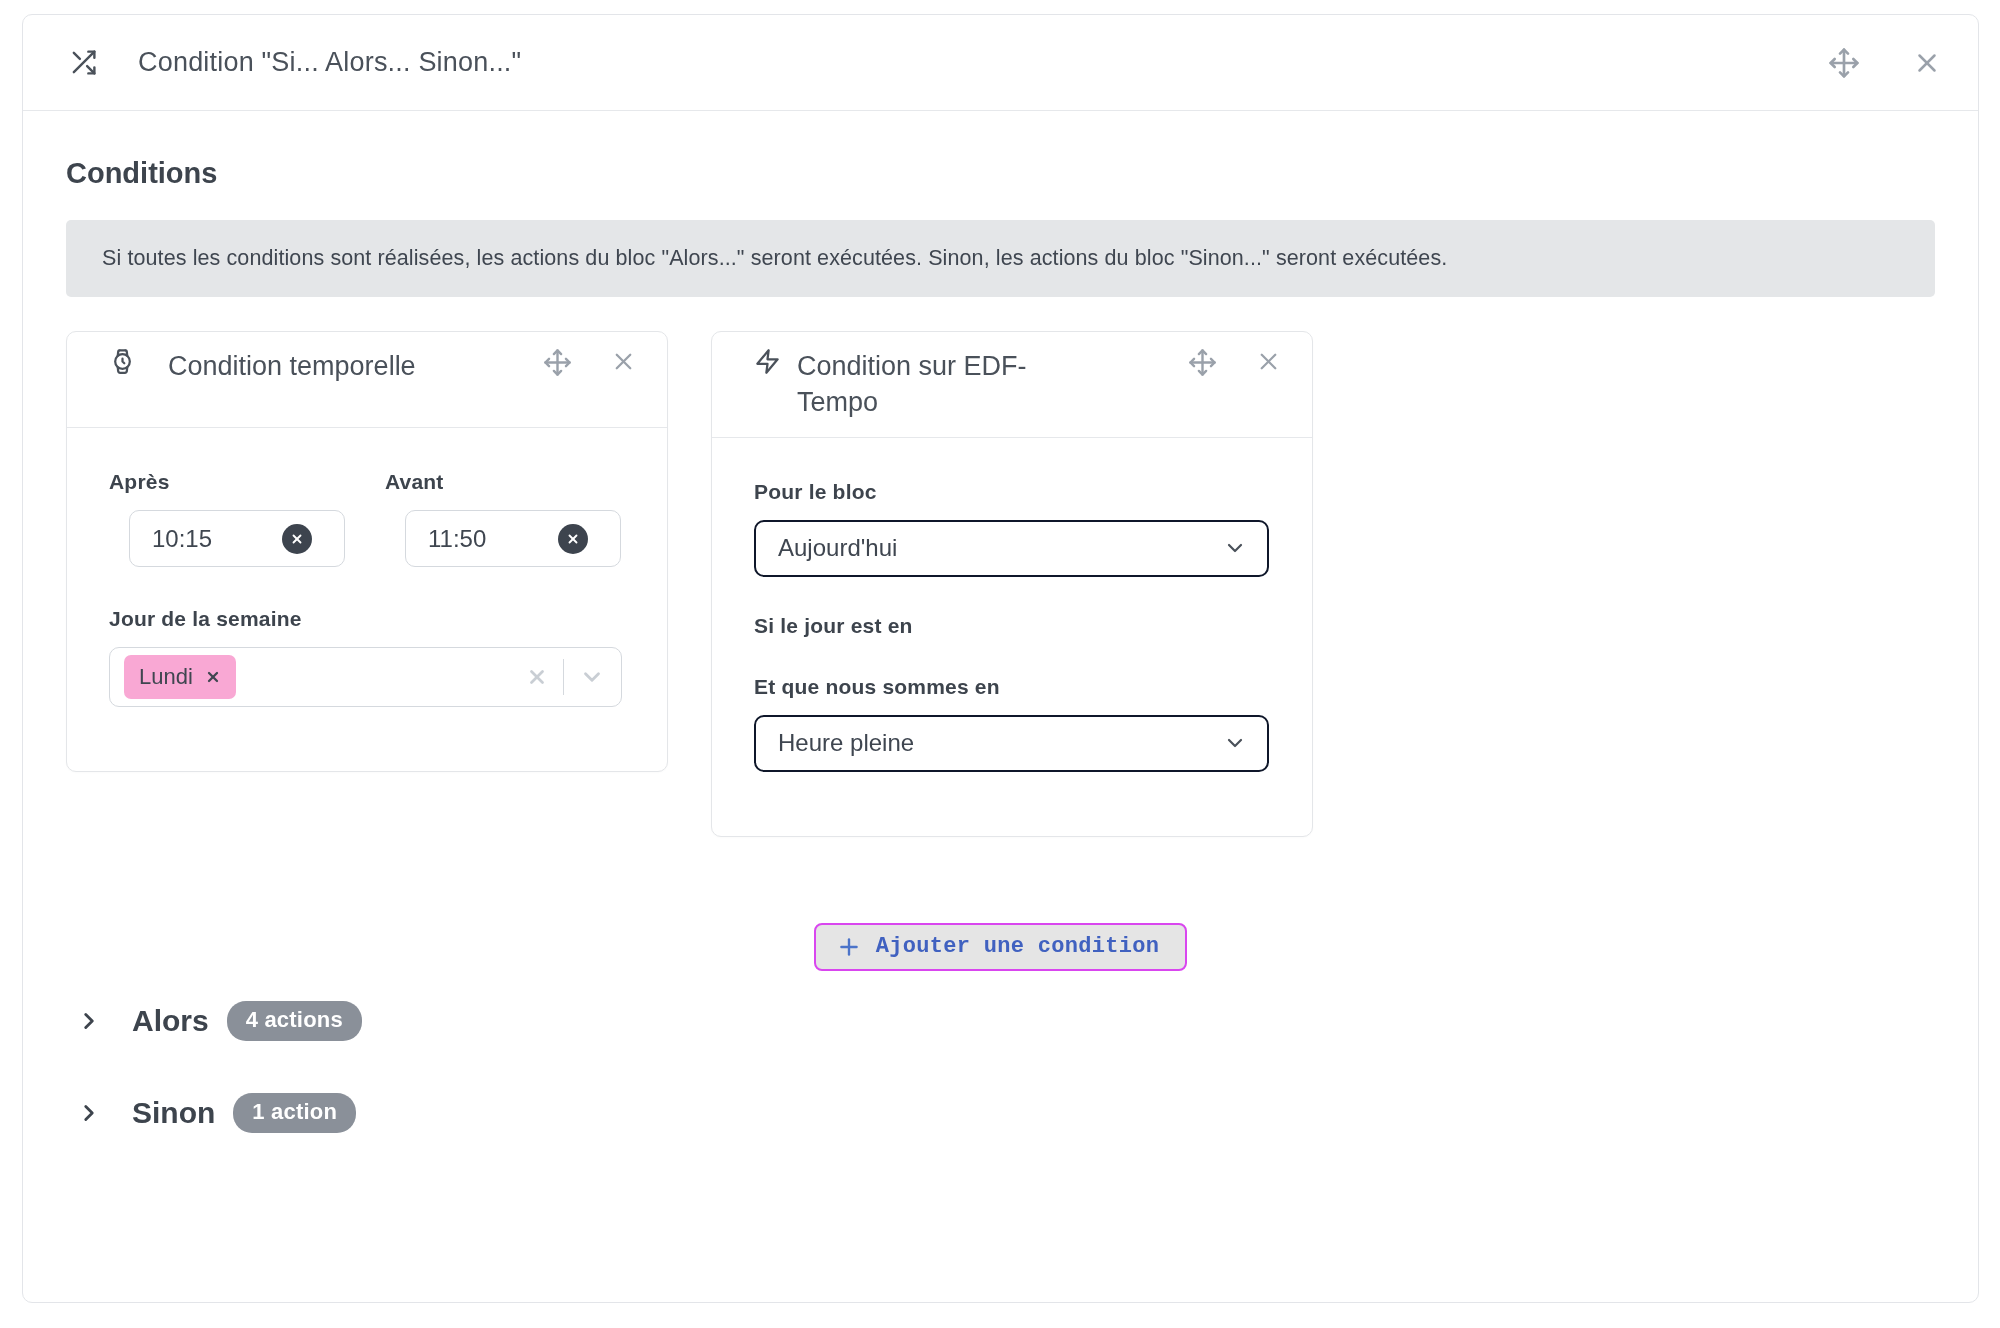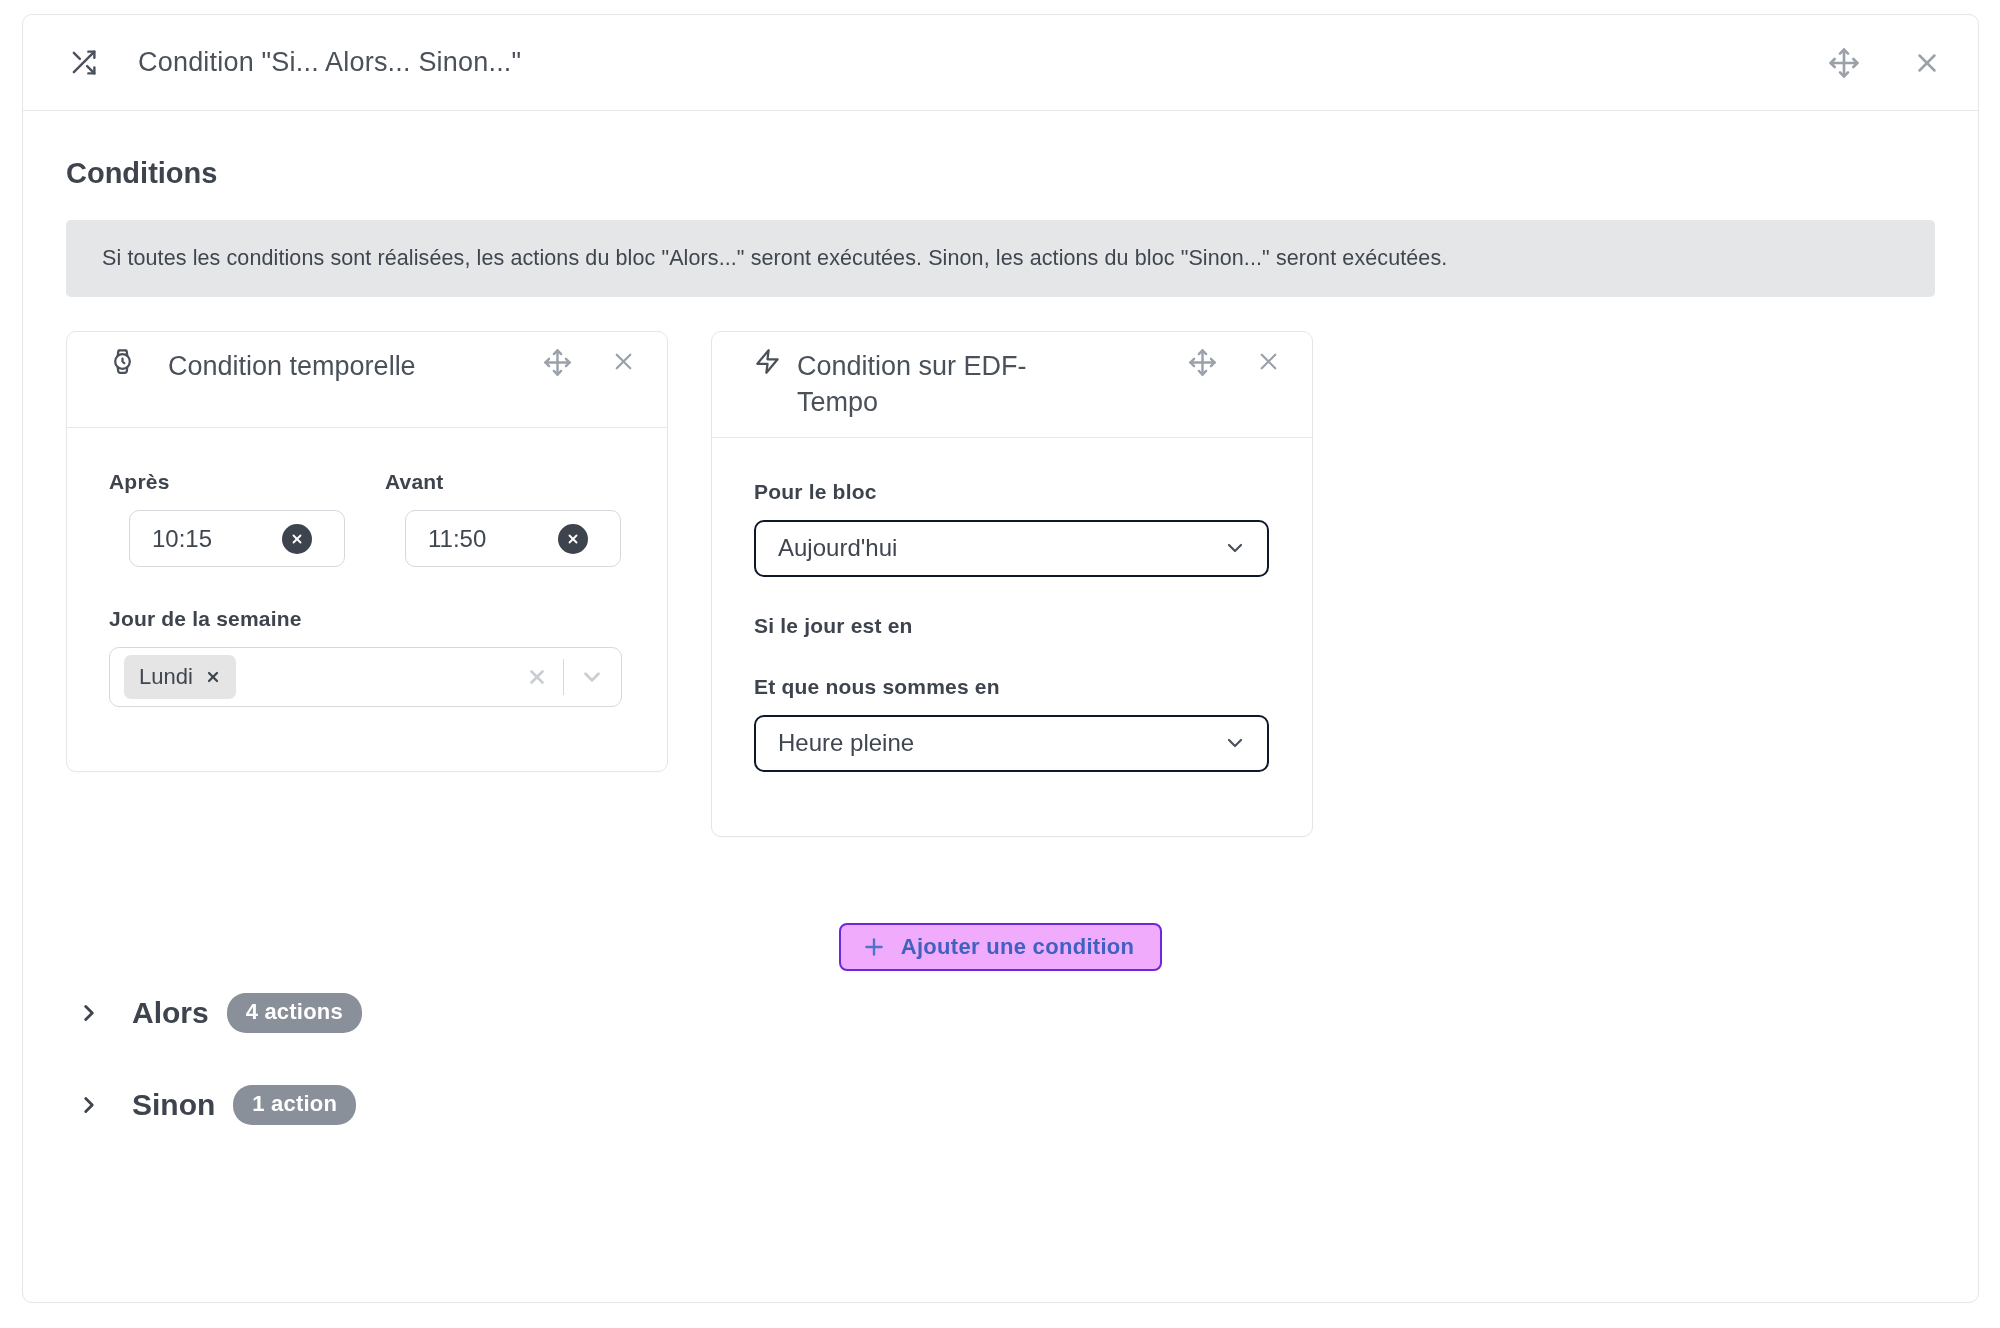--- a/index.html
+++ b/index.html
@@ -129,21 +129,21 @@
     border-radius: 10px;
     display: flex;
     align-items: center;
     padding: 0 16px 0 14px;
     background: #fff;
   }
   .tag {
     display: inline-flex;
     align-items: center;
     gap: 12px;
-    background: #e5e5e5;
+    background: #f9a8d4;
     border-radius: 7px;
     padding: 9px 15px;
     font-size: 22px;
     color: #3f4650;
   }
   .tag-remove { color: #3f4650; cursor: pointer; display: inline-flex; }
   .ms-controls { margin-left: auto; display: flex; align-items: center; }
   .ms-clear { color: #c9ced4; cursor: pointer; display: inline-flex; }
   .ms-divider { width: 1px; height: 36px; background: #d5d9de; margin: 0 15px; }
   .ms-chevron { color: #c9ced4; cursor: pointer; display: inline-flex; }
@@ -165,41 +165,41 @@
   }
   .select-value { flex: 1; }
   .select-chevron { color: #4a515a; display: inline-flex; }
 
   
   .add-row { margin-top: 86px; text-align: center; }
   .add-btn {
     display: inline-flex;
     align-items: center;
     gap: 14px;
-    border: 2px solid #6d28d9;
-    background: #f0abfc;
+    border: 2px solid #d946ef;
+    background: #e5e5e5;
     border-radius: 8px;
     padding: 9px 26px 9px 20px;
     color: #4061c0;
     font-size: 22px;
     font-weight: bold;
-    font-family: Liberation Sans, sans-serif;
+    font-family: Liberation Mono, monospace;
     letter-spacing: 0.3px;
     cursor: pointer;
   }
   .add-btn .icon { color: #4c74c9; }
 
   
   .branch-row {
     display: flex;
     align-items: center;
     margin-left: 10px;
     cursor: pointer;
   }
-  .branch-row.first { margin-top: 22px; }
+  .branch-row.first { margin-top: 30px; }
   .branch-row.second { margin-top: 52px; text-align: center; }
   .branch-chevron { color: #3d444d; }
   .branch-label {
     margin-left: 30px;
     font-size: 30px;
     font-weight: bold;
     color: #3d444d;
   }
   .branch-badge {
     margin-left: 18px;

